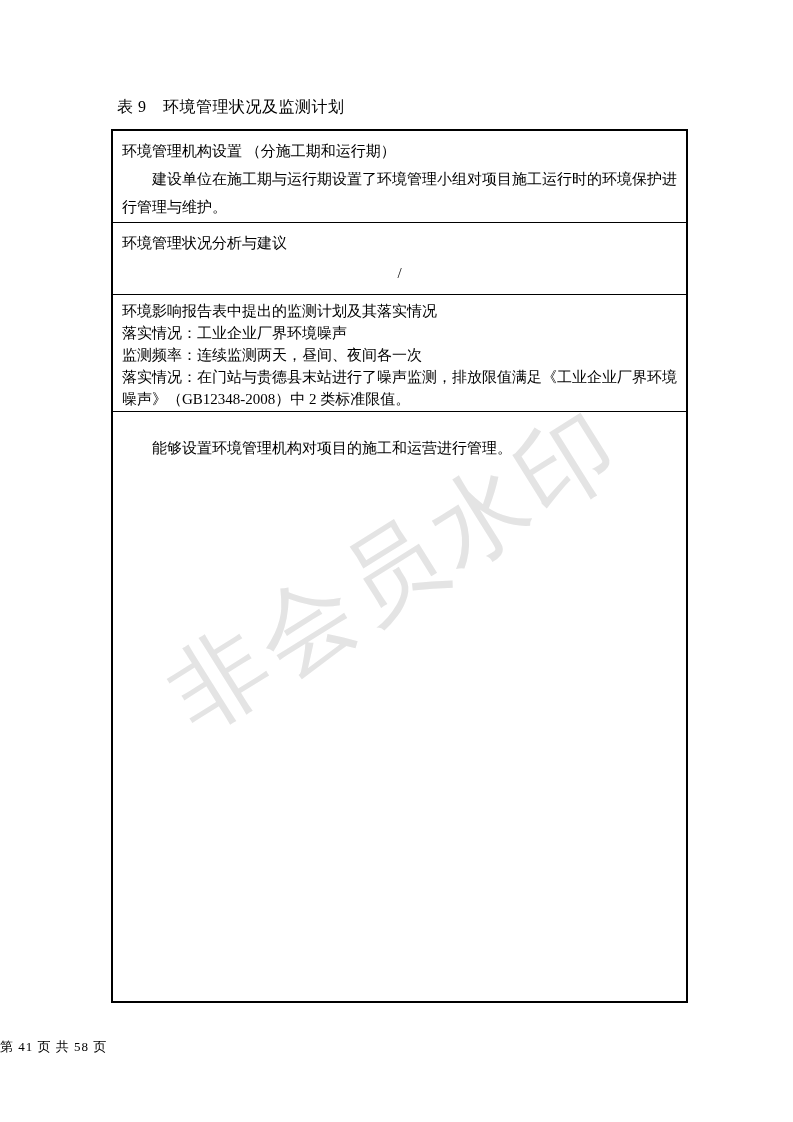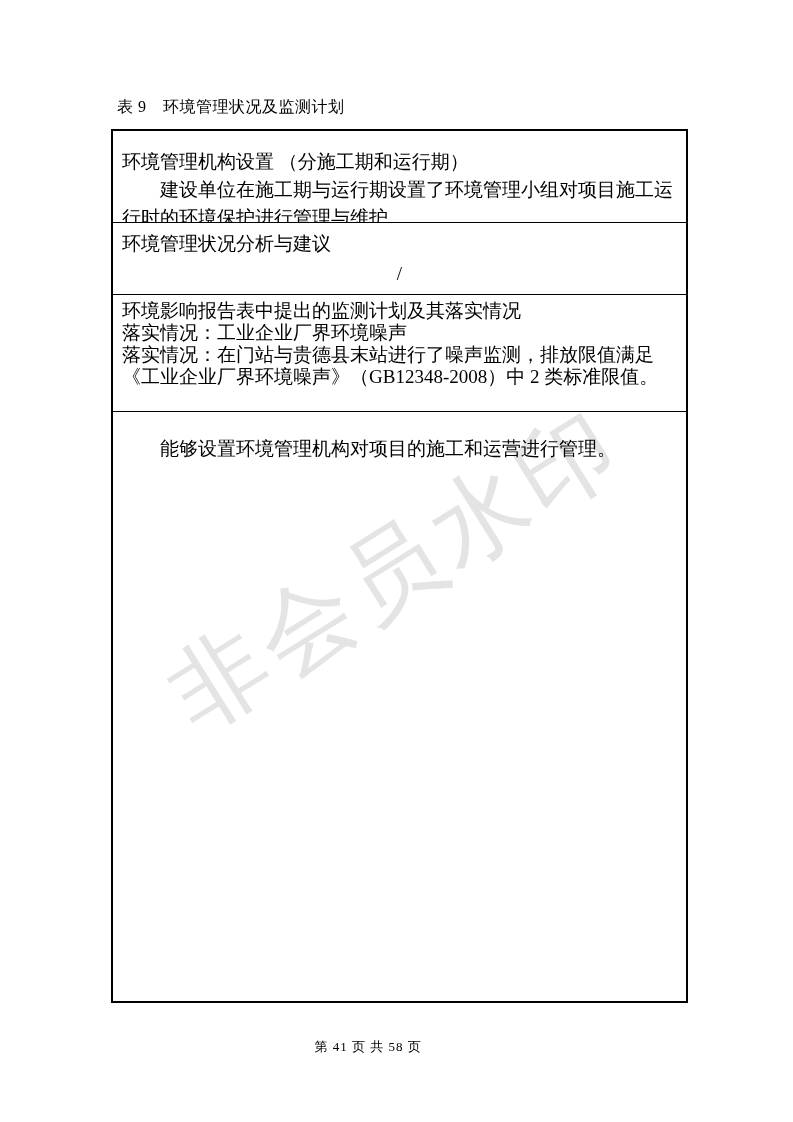--- a/index.html
+++ b/index.html
@@ -44,39 +44,39 @@
     width: 577px;
     height: 874px;
     border: 2px solid #000000;
     background: transparent;
     display: flex;
     flex-direction: column;
     z-index: 1;
   }
   .t-row {
     width: 100%;
-    padding: 17px 9px 0 9px;
-    font-size: 19px;
+    padding: 6px 9px 0 9px;
+    font-size: 15px;
     overflow: hidden;
   }
   .t-row + .t-row { border-top: 1px solid #000000; }
   .row-1 { height: 91px; line-height: 28px; }
   .row-2 { height: 72px; line-height: 25px; padding-top: 8px; }
   .row-3 { height: 117px; line-height: 22px; padding-top: 5px; }
   .row-4 { flex: 1; line-height: 29px; padding-top: 7px; }
   .cell-label { text-align: left; }
   .indent-para { text-indent: 2em; }
   .slash-value { text-align: center; margin-top: 5px; }
   .row-4 .indent-para { margin-top: 15px; }
   .page-footer {
     position: absolute;
     left: 0;
     top: 1038px;
     width: 736px;
-    text-align: center;
+    text-align: left;
     font-size: 13px;
     letter-spacing: 1px;
     z-index: 2;
   }
 </style>
 </head>
 <body>
 
 <div class="page">
 
@@ -92,20 +92,21 @@
     </div>
 
     <div class="t-row row-2">
       <div class="cell-label">环境管理状况分析与建议</div>
       <div class="slash-value">/</div>
     </div>
 
     <div class="t-row row-3">
       <div class="cell-label">环境影响报告表中提出的监测计划及其落实情况</div>
       <div>落实情况：工业企业厂界环境噪声</div>
+      <div>监测频率：连续监测两天，昼间、夜间各一次</div>
       <div>落实情况：在门站与贵德县末站进行了噪声监测，排放限值满足《工业企业厂界环境噪声》（GB12348-2008）中 2 类标准限值。</div>
     </div>
 
     <div class="t-row row-4">
       <div class="indent-para">能够设置环境管理机构对项目的施工和运营进行管理。</div>
     </div>
 
   </div>
 
   <div class="page-footer">第 41 页 共 58 页</div>

